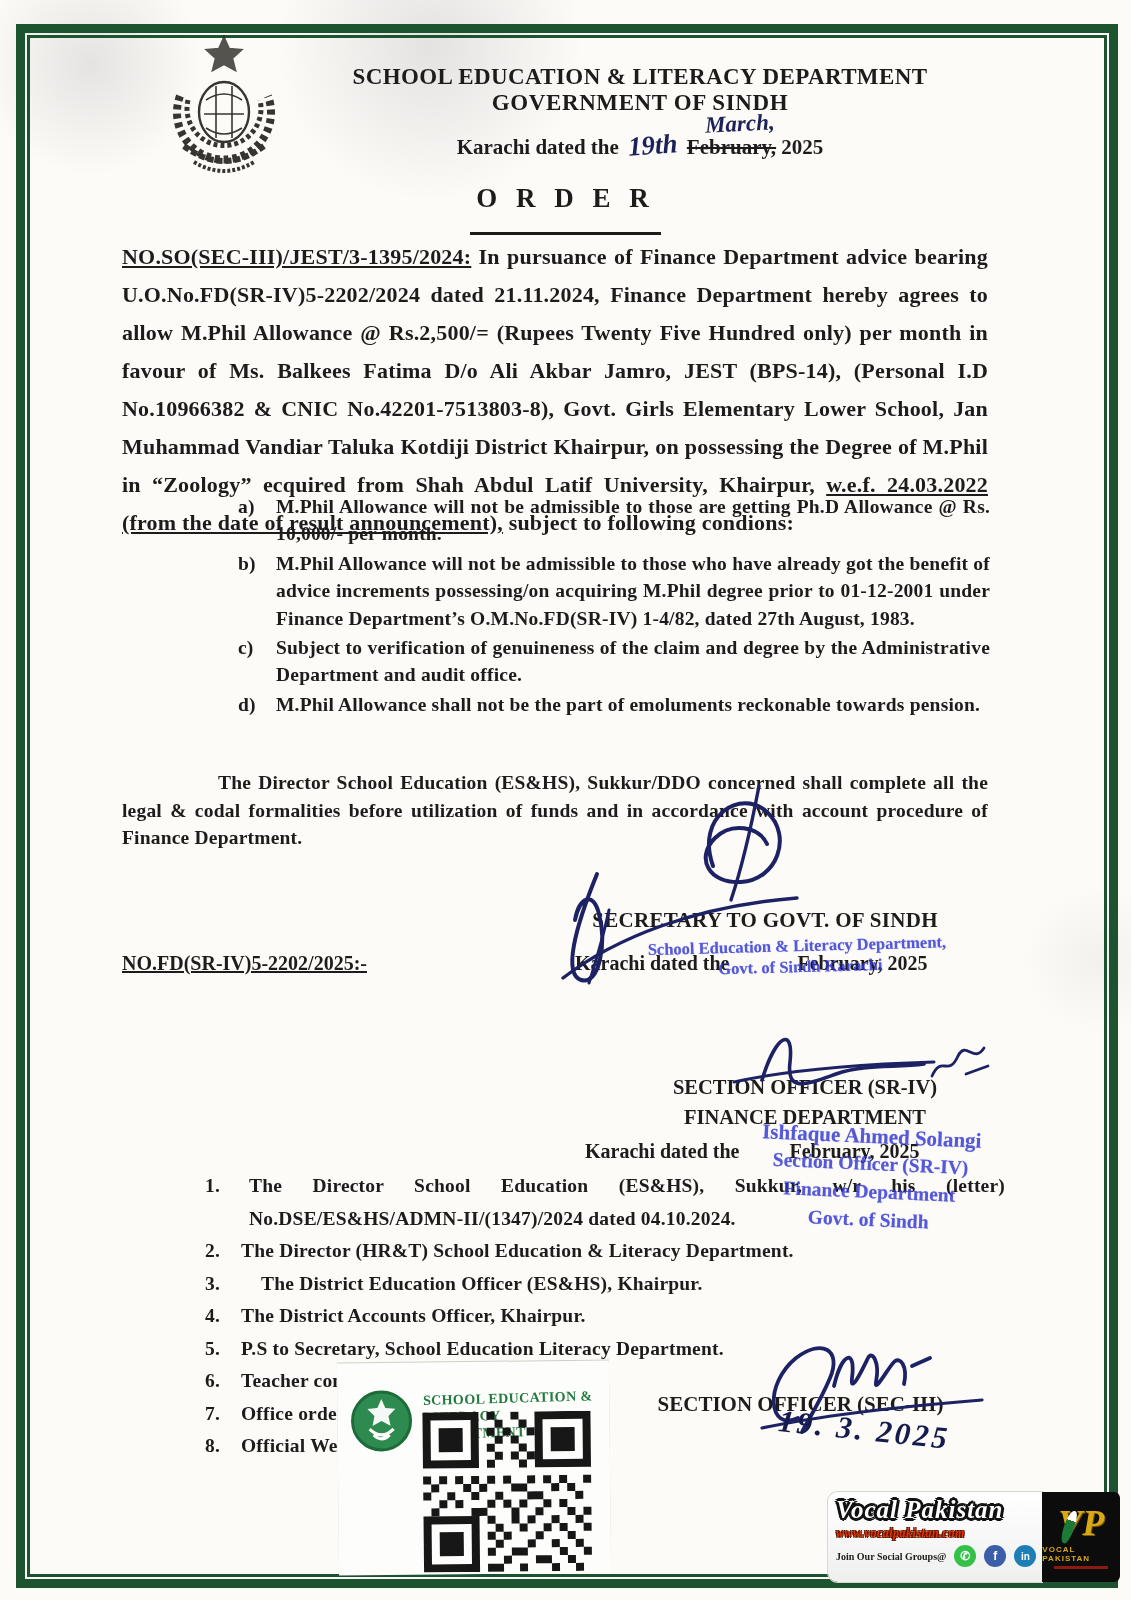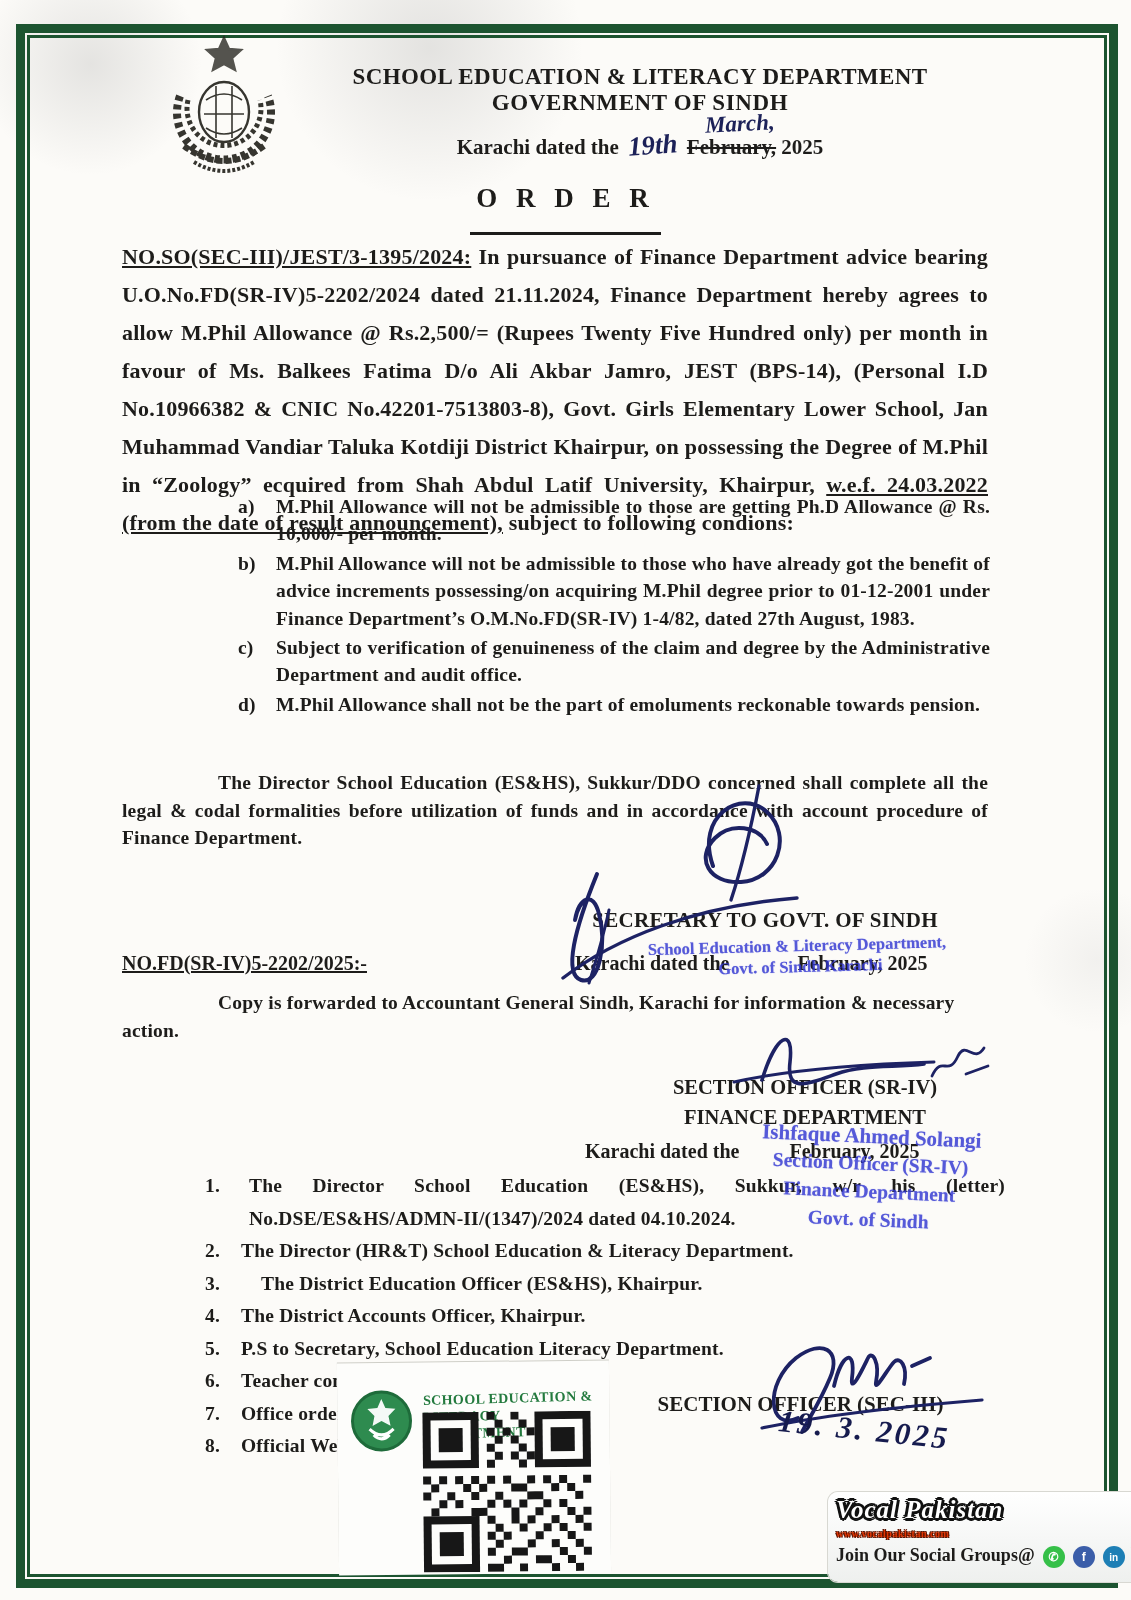--- a/index.html
+++ b/index.html
@@ -119,21 +119,20 @@
     <div style="margin-left:70px;">Govt. of Sindh Karachi</div>
   </div>
 
   <div class="abs b und" style="left:122px;top:952px;font-size:20px;">NO.FD(SR-IV)5-2202/2025:-</div>
   <div class="abs b" style="left:575px;top:952px;width:430px;font-size:20px;">
     <span>Karachi dated the</span>
     <span style="display:inline-block;width:58px;"></span>
     <span>February, 2025</span>
   </div>
 
-  <div class="abs doc" style="left:122px;top:989px;width:866px;font-size:19.5px;line-height:27.6px;text-indent:96px;">Copy is forwarded to Accountant General Sindh, Karachi for information &amp; necessary action.</div>
 
   <svg class="abs sig" style="left:728px;top:1018px;z-index:3;" width="270" height="95" viewBox="0 0 270 95">
     <g stroke-width="3.6">
       <path d="M34 62 C48 16 66 8 62 44 C58 76 80 66 108 56 C136 46 168 50 196 46"></path>
       <path d="M6 64 C60 52 140 46 206 44" stroke-width="3"></path>
       <path d="M204 58 C214 36 220 60 230 38 C238 22 246 46 256 30 M238 56 l22 -8" stroke-width="2.8"></path>
     </g>
   </svg>
 
   <div class="abs b center" style="left:640px;top:1072px;width:330px;font-size:20.5px;line-height:30px;">
@@ -236,23 +235,23 @@
     </g>
   </svg>
 
   <div class="abs b center" style="left:628px;top:1392px;width:345px;font-size:21px;z-index:2;">SECTION OFFICER (SEC-III)</div>
 
   <div class="abs hw" style="left:778px;top:1412px;font-size:31px;transform:rotate(6deg);z-index:6;color:#161b4e;letter-spacing:3px;">19. 3. 2025</div>
 
   <div class="abs" style="left:828px;top:1492px;width:292px;height:90px;display:flex;z-index:7;">
     <div style="flex:1;background:linear-gradient(#ffffff,#eef0ee);border-radius:10px 0 0 10px;padding:4px 6px 2px 8px;box-shadow:0 0 0 1px #d8d8d2;">
       <div class="vp-script" style="font-size:25px;line-height:28px;white-space:nowrap;">Vocal Pakistan</div>
-      <div class="vp-url" style="font-size:10px;line-height:19px;letter-spacing:.5px;">www.vocalpakistan.com</div>
+      <div class="vp-url" style="font-size:12px;line-height:19px;letter-spacing:.5px;font-style:italic;">www.vocalpakistan.com</div>
       <div style="white-space:nowrap;margin-top:2px;">
-        <span class="b" style="font-size:18px;">Join Our Social Groups@</span>
+        <span class="b" style="font-size:10px;">Join Our Social Groups@</span>
         <span class="soc" style="background:#35c048;">✆</span>
         <span class="soc" style="background:#3b5ea9;">f</span>
         <span class="soc" style="background:#1d7fb5;font-size:10px;">in</span>
       </div>
     </div>
     <div style="width:88px;background:#0c0c0c;border-radius:0 6px 6px 0;display:flex;flex-direction:column;align-items:center;justify-content:center;position:relative;">
       <div style="font-style:italic;font-weight:bold;font-size:36px;line-height:36px;color:#d9a818;text-shadow:1px 1px 0 #7a5c00;">VP</div>
       <div class="abs" style="left:22px;top:18px;width:10px;height:34px;background:linear-gradient(#ffffff 30%,#1d7a36 30%);border-radius:60% 40% 50% 50%;transform:rotate(18deg);"></div>
       <div style="color:#d9a818;font-size:8px;font-weight:bold;letter-spacing:1px;margin-top:4px;font-family:'Liberation Sans',sans-serif;">VOCAL PAKISTAN</div>
       <div style="width:54px;height:3px;background:#8d1a10;margin-top:3px;"></div>

